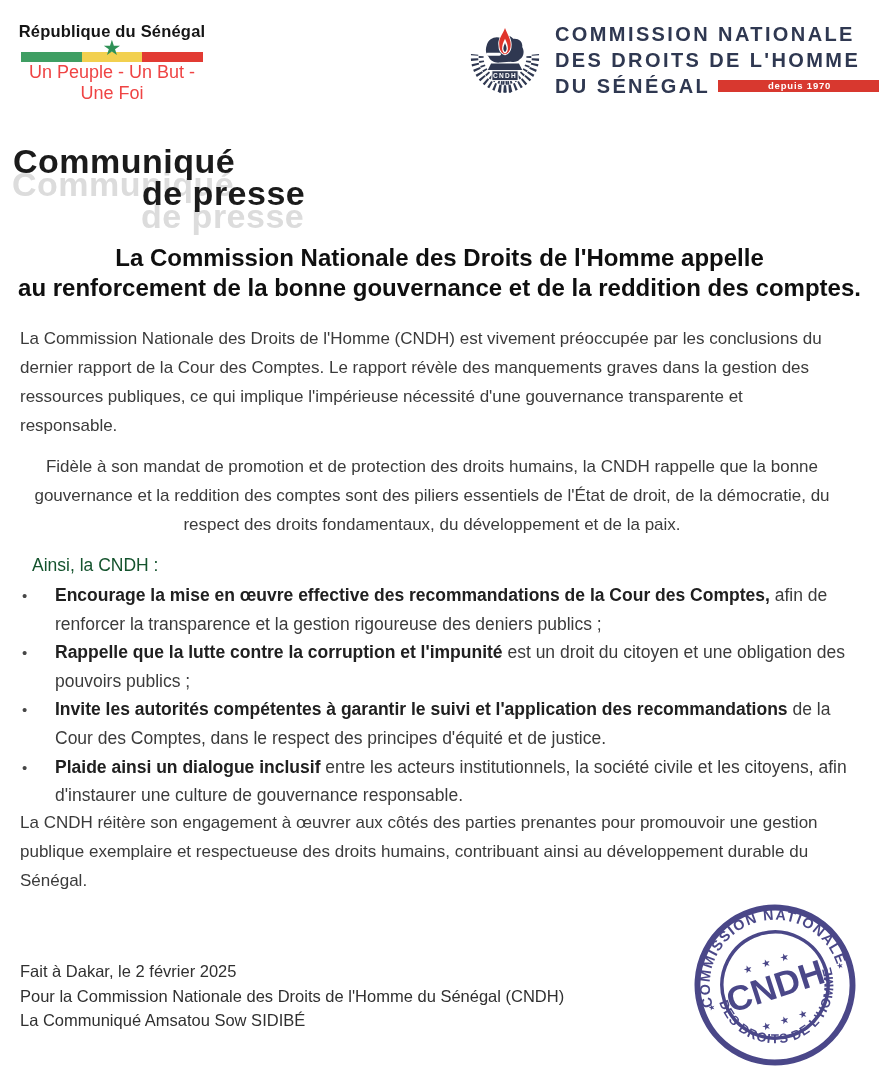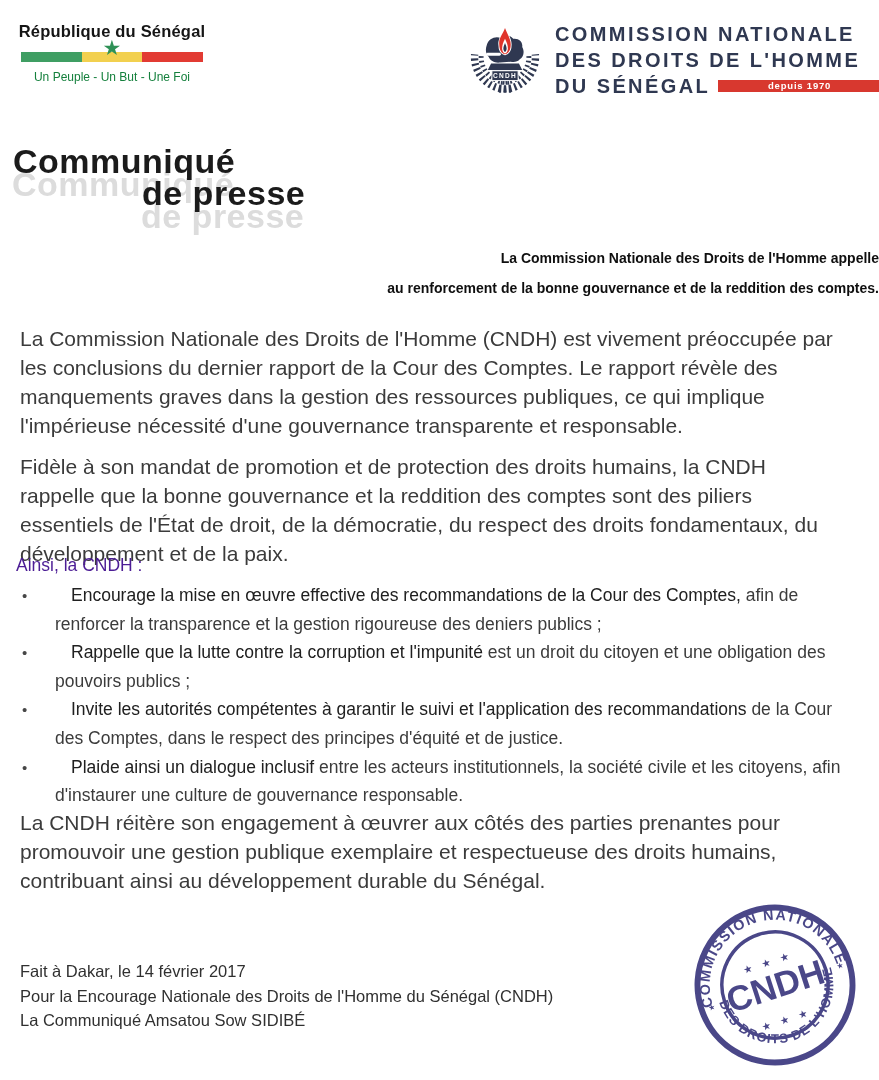--- a/index.html
+++ b/index.html
@@ -11,52 +11,52 @@
 
   
   .hdr-left { position:absolute; left:16px; top:22px; width:192px; text-align:center; }
   .rep-title { font-size:16.5px; font-weight:700; color:#151515; letter-spacing:.2px; }
   .flag { position:relative; margin:11px auto 0; width:182px; height:10px; display:flex; }
   .flag-seg-green { flex:1; background:#3f9e63; }
   .flag-seg-yellow { flex:1; background:#f2d04f; }
   .flag-seg-red { flex:1; background:#e23b33; }
   .flag-star { position:absolute; left:50%; top:-15px; transform:translateX(-50%);
     color:#2e9156; font-size:21px; line-height:1; }
-  .motto { margin-top:8px; font-size:12px; color:#15803d; }
+  .motto { margin-top:0; font-size:18px; color:#ef4444; }
 
   
   .hdr-right { position:absolute; left:464px; top:12px; display:flex; }
   .logo-svg { width:82px; height:88px; flex:none; }
   .org-text { margin-left:9px; margin-top:9px; color:#2f3851; font-weight:700;
     font-size:20px; letter-spacing:2.4px; line-height:26px; white-space:nowrap; }
   .org-line3-row { display:flex; align-items:center; }
   .since-bar { margin-left:8px; width:163px; height:12px; background:#d8382f;
     display:flex; align-items:center; justify-content:center; }
   .since-label { color:#ffffff; font-size:9.5px; font-weight:700; letter-spacing:.8px; line-height:1; }
 
   
   .doc-title { position:absolute; left:13px; top:143px; font-size:34px; font-weight:600;
     letter-spacing:.5px; line-height:36px; }
   .title-layer-ghost { position:absolute; left:-1px; top:23px; color:#dcdcdc; }
   .title-layer-main { position:relative; color:#1b1b1b; }
   .t-line2 { margin-left:129px; margin-top:-4px; }
 
   
-  .headline { position:absolute; left:0; top:243px; width:879px; text-align:right;
-    font-size:14px; font-weight:700; line-height:30px; color:#0f0f0f; }
+  .headline { position:absolute; left:0; top:243px; width:879px; text-align:center;
+    font-size:24px; font-weight:700; line-height:30px; color:#0f0f0f; }
 
   
-  .para { position:absolute; left:20px; width:824px; font-size:21px; line-height:29px; color:#3b3b3b; }
+  .para { position:absolute; left:20px; width:824px; font-size:17px; line-height:29px; color:#3b3b3b; }
   .para-1 { top:324px; }
-  .para-2 { top:452px; }
-  .ainsi { position:absolute; left:16px; top:551px; font-size:17.5px; line-height:29px; color:#4c1d95; }
+  .para-2 { top:452px;text-align:center; }
+  .ainsi { position:absolute; left:32px; top:551px; font-size:17.5px; line-height:29px; color:#14532d; }
   .blist { position:absolute; left:20px; top:581px; width:828px; }
   .bitem { position:relative; padding-left:35px; font-size:17.5px; line-height:28.6px; color:#3b3b3b; }
   .bitem::before { content:"\2022"; position:absolute; left:2px; top:1px; font-size:15px; color:#474747; }
-  .blead { font-weight:400; color:#202020;margin-left:16px; }
+  .blead { font-weight:700; color:#202020; }
   .closing { top:808px; }
 
   
   .footer { position:absolute; left:20px; top:959px; font-size:16.5px; line-height:24.6px; color:#303030; }
 
   
   .stamp { position:absolute; left:688px; top:898px; width:174px; height:174px;
     transform:rotate(-18deg); opacity:.93; }
 </style>
 </head>
@@ -130,22 +130,22 @@
   <div class="blist">
     <div class="bitem"><span class="blead">Encourage la mise en œuvre effective des recommandations de la Cour des Comptes,</span><span> afin de renforcer la transparence et la gestion rigoureuse des deniers publics ;</span></div>
     <div class="bitem"><span class="blead">Rappelle que la lutte contre la corruption et l'impunité</span><span> est un droit du citoyen et une obligation des pouvoirs publics ;</span></div>
     <div class="bitem"><span class="blead">Invite les autorités compétentes à garantir le suivi et l'application des recommandations</span><span> de la Cour des Comptes, dans le respect des principes d'équité et de justice.</span></div>
     <div class="bitem"><span class="blead">Plaide ainsi un dialogue inclusif</span><span> entre les acteurs institutionnels, la société civile et les citoyens, afin d'instaurer une culture de gouvernance responsable.</span></div>
   </div>
 
   <p class="para closing">La CNDH réitère son engagement à œuvrer aux côtés des parties prenantes pour promouvoir une gestion publique exemplaire et respectueuse des droits humains, contribuant ainsi au développement durable du Sénégal.</p>
 
   <div class="footer">
-    <div>Fait à Dakar, le 14 février 2017</div>
-    <div>Pour la Encourage Nationale des Droits de l'Homme du Sénégal (CNDH)</div>
+    <div>Fait à Dakar, le 2 février 2025</div>
+    <div>Pour la Commission Nationale des Droits de l'Homme du Sénégal (CNDH)</div>
     <div>La Communiqué Amsatou Sow SIDIBÉ</div>
   </div>
 
   <svg class="stamp" viewBox="0 0 200 200">
     <circle cx="100" cy="100" r="89" fill="none" stroke="#3d3a80" stroke-width="7"></circle>
     <circle cx="100" cy="100" r="61" fill="none" stroke="#3d3a80" stroke-width="4"></circle>
     <defs>
       <path id="arcTop" d="M 25,100 A 75,75 0 0 1 175,100" fill="none"></path>
       <path id="arcBottom" d="M 33,100 A 67,67 0 0 0 167,100" fill="none"></path>
     </defs>

